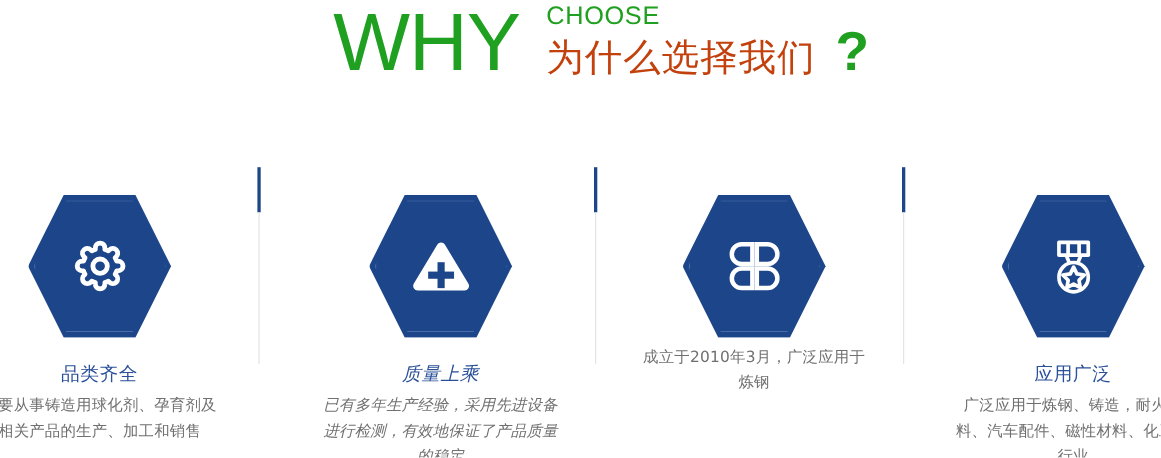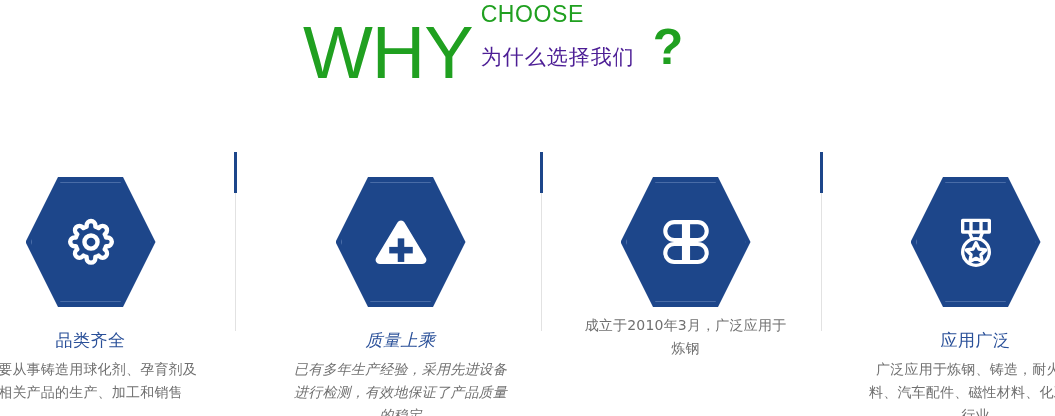--- a/index.html
+++ b/index.html
@@ -31,44 +31,44 @@
     display: flex;
     align-items: flex-start;
   }
   .why-word {
     font-size: 74px;
     line-height: 74px;
     font-weight: 400;
     color: #20a020;
     letter-spacing: -1px;
     font-family: "Liberation Sans", sans-serif;
-    margin-top: 16px;
+    margin-top: 2px;
   }
   .heading-stack {
     display: flex;
     flex-direction: column;
-    margin-left: 8px;
+    margin-left: 24px;
     margin-top: 2px;
   }
   .choose-word {
     font-size: 23px;
     line-height: 25px;
     color: #20a020;
     letter-spacing: 0.6px;
     font-family: "Liberation Sans", sans-serif;
   }
   .sub-row {
     display: flex;
     align-items: baseline;
     margin-top: 2px;
   }
   .cn-sub {
-    font-size: 21px;
+    font-size: 34px;
     line-height: 36px;
-    color: #4c1d95;
+    color: #c2410c;
     letter-spacing: 1px;
     font-family: "DejaVu Sans", sans-serif;
   }
   .qmark {
     font-size: 50px;
     line-height: 36px;
     color: #20a020;
     font-weight: bold;
     margin-left: 18px;
     font-family: "Liberation Sans", sans-serif;

